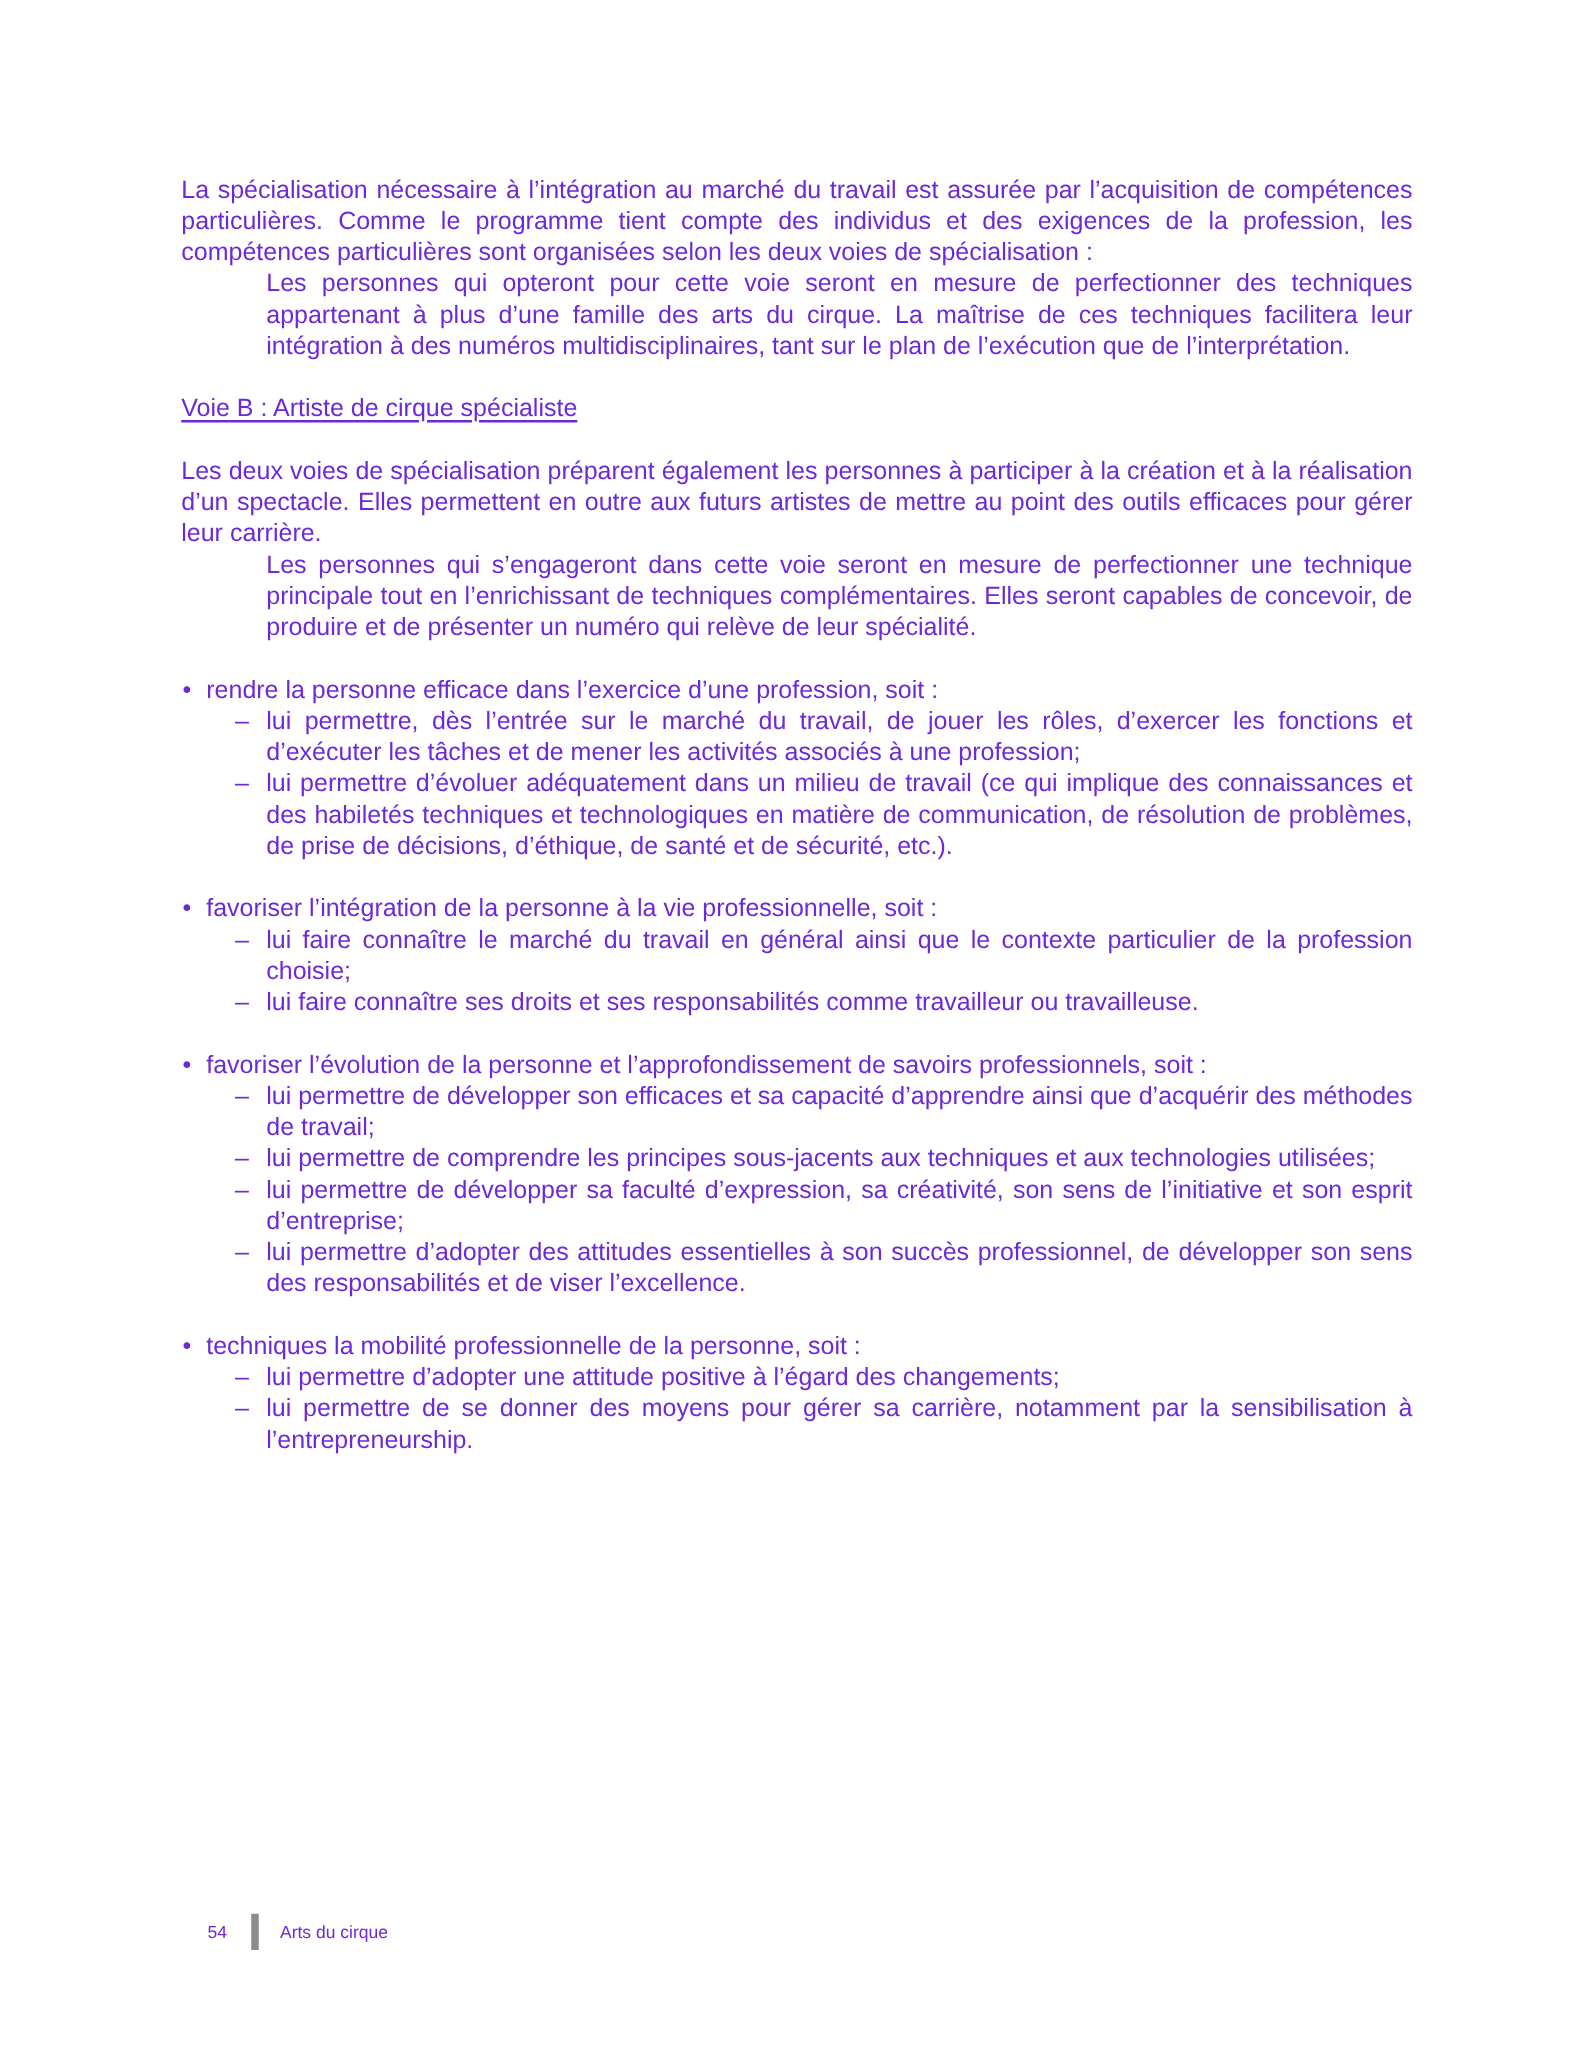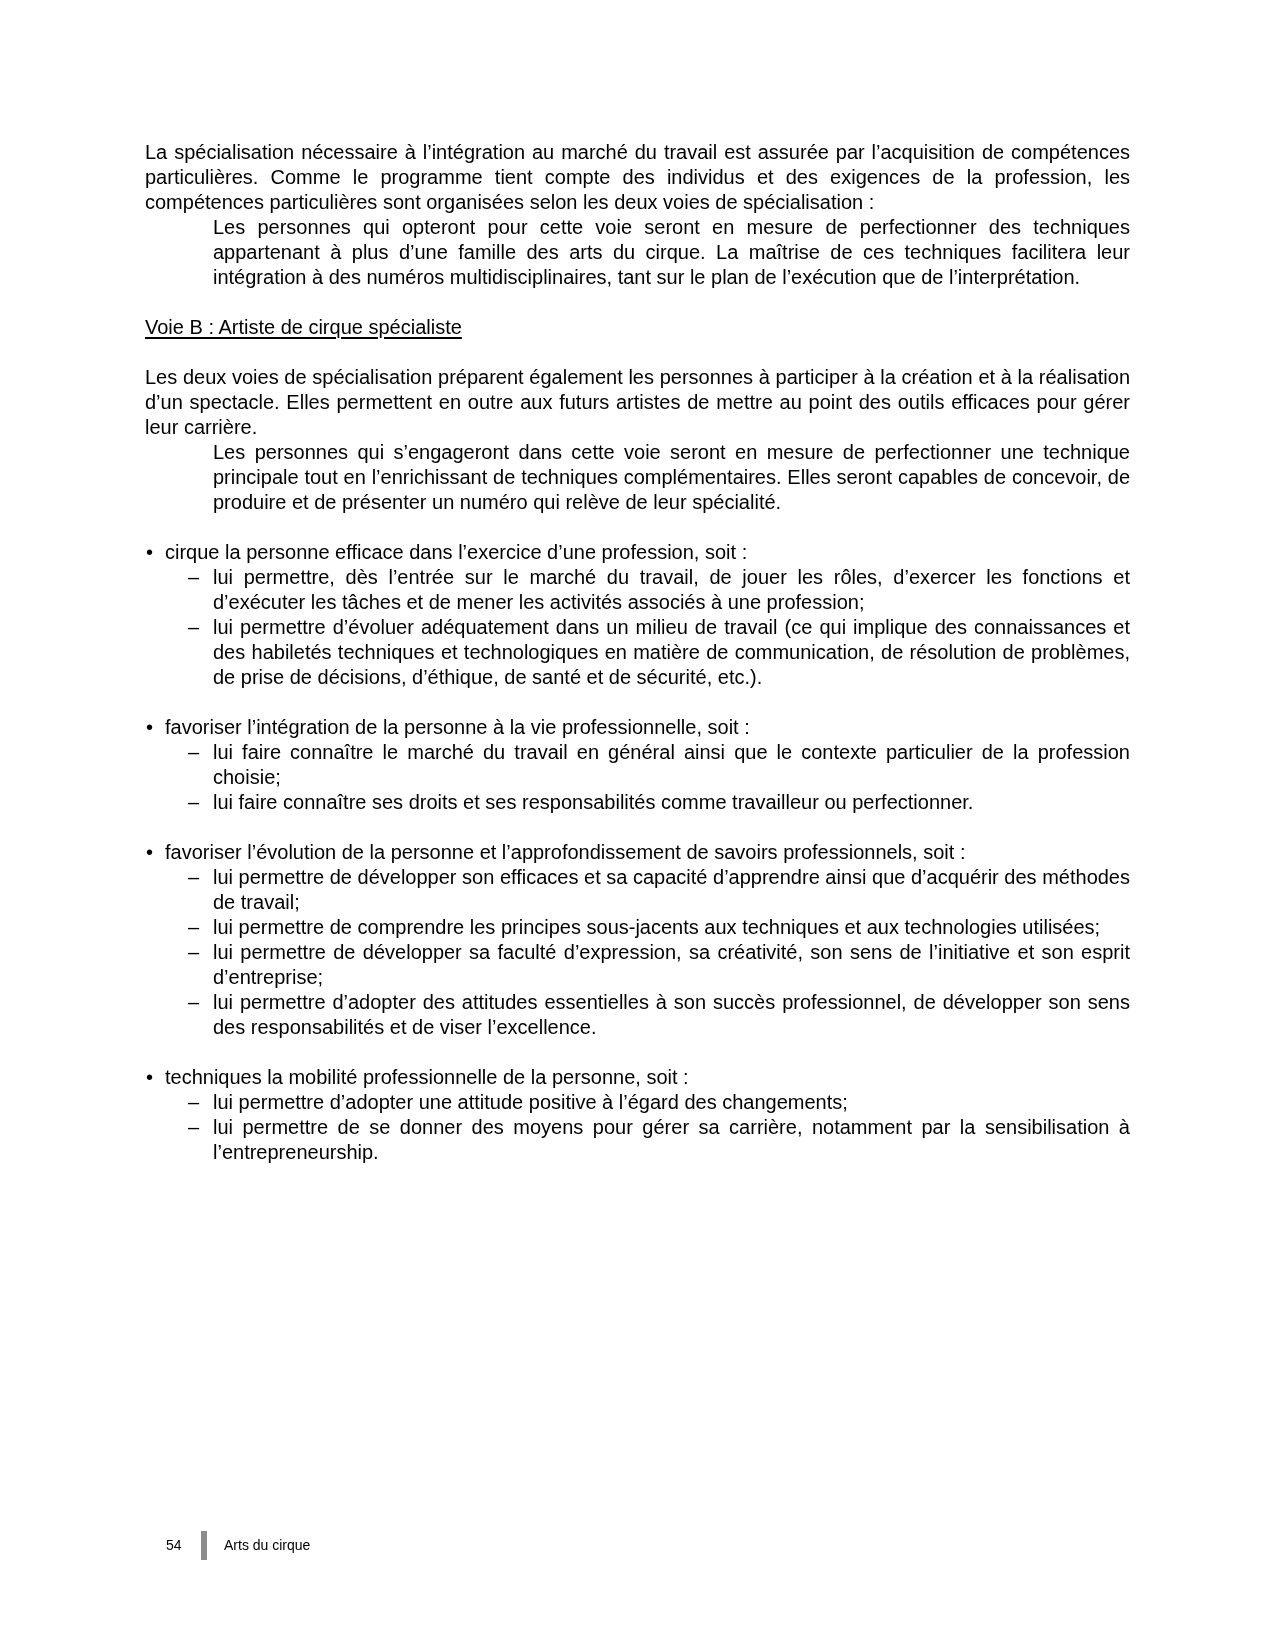--- a/index.html
+++ b/index.html
@@ -3,21 +3,21 @@
 <meta charset="utf-8">
 <style>
   html, body { margin: 0; padding: 0; background: #e8e8e8; }
   .page {
     position: relative;
     width: 1275px;
     height: 1650px;
     margin: 0 auto;
     background: #ffffff;
     font-family: "Liberation Sans", "DejaVu Sans", sans-serif;
-    color: #000000;
+    color: #6d28d9;
     overflow: hidden;
   }
   .doc-content {
     position: absolute;
     top: 140px;
     left: 145px;
     width: 985px;
     font-size: 20px;
     line-height: 25px;
   }
@@ -78,21 +78,21 @@
 
     <p class="voie-heading block-gap">Voie B : Artiste de cirque spécialiste</p>
     <p class="justify block-gap">Les deux voies de spécialisation préparent également les personnes à participer à la création et à la réalisation d’un spectacle. Elles permettent en outre aux futurs artistes de mettre au point des outils efficaces pour gérer leur carrière.</p>
 
     <p class="justify indented">Les personnes qui s’engageront dans cette voie seront en mesure de perfectionner une technique principale tout en l’enrichissant de techniques complémentaires. Elles seront capables de concevoir, de produire et de présenter un numéro qui relève de leur spécialité.</p>
 
 
     <div class="goal-group">
       <div class="goal-item">
         <span class="goal-marker">•</span>
-        <p class="justify">cirque la personne efficace dans l’exercice d’une profession, soit :</p>
+        <p class="justify">rendre la personne efficace dans l’exercice d’une profession, soit :</p>
       </div>
       <div class="sub-item">
         <span class="sub-marker">–</span>
         <p class="justify">lui permettre, dès l’entrée sur le marché du travail, de jouer les rôles, d’exercer les fonctions et d’exécuter les tâches et de mener les activités associés à une profession;</p>
       </div>
       <div class="sub-item">
         <span class="sub-marker">–</span>
         <p class="justify">lui permettre d’évoluer adéquatement dans un milieu de travail (ce qui implique des connaissances et des habiletés techniques et technologiques en matière de communication, de résolution de problèmes, de prise de décisions, d’éthique, de santé et de sécurité, etc.).</p>
       </div>
     </div>
@@ -101,21 +101,21 @@
       <div class="goal-item">
         <span class="goal-marker">•</span>
         <p class="justify">favoriser l’intégration de la personne à la vie professionnelle, soit :</p>
       </div>
       <div class="sub-item">
         <span class="sub-marker">–</span>
         <p class="justify">lui faire connaître le marché du travail en général ainsi que le contexte particulier de la profession choisie;</p>
       </div>
       <div class="sub-item">
         <span class="sub-marker">–</span>
-        <p class="justify">lui faire connaître ses droits et ses responsabilités comme travailleur ou perfectionner.</p>
+        <p class="justify">lui faire connaître ses droits et ses responsabilités comme travailleur ou travailleuse.</p>
       </div>
     </div>
 
     <div class="goal-group">
       <div class="goal-item">
         <span class="goal-marker">•</span>
         <p class="justify">favoriser l’évolution de la personne et l’approfondissement de savoirs professionnels, soit :</p>
       </div>
       <div class="sub-item">
         <span class="sub-marker">–</span>

